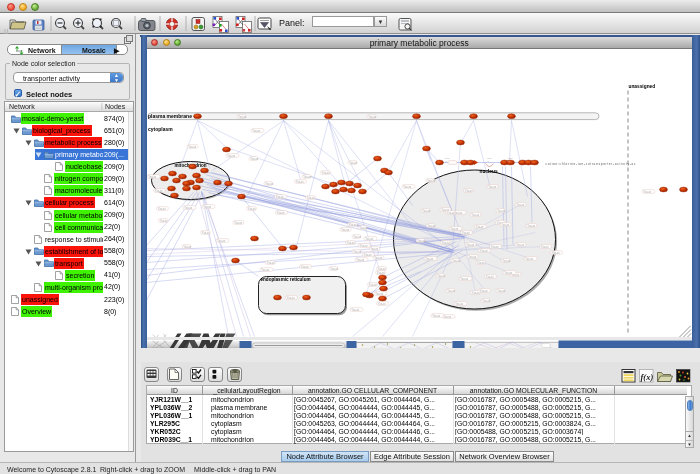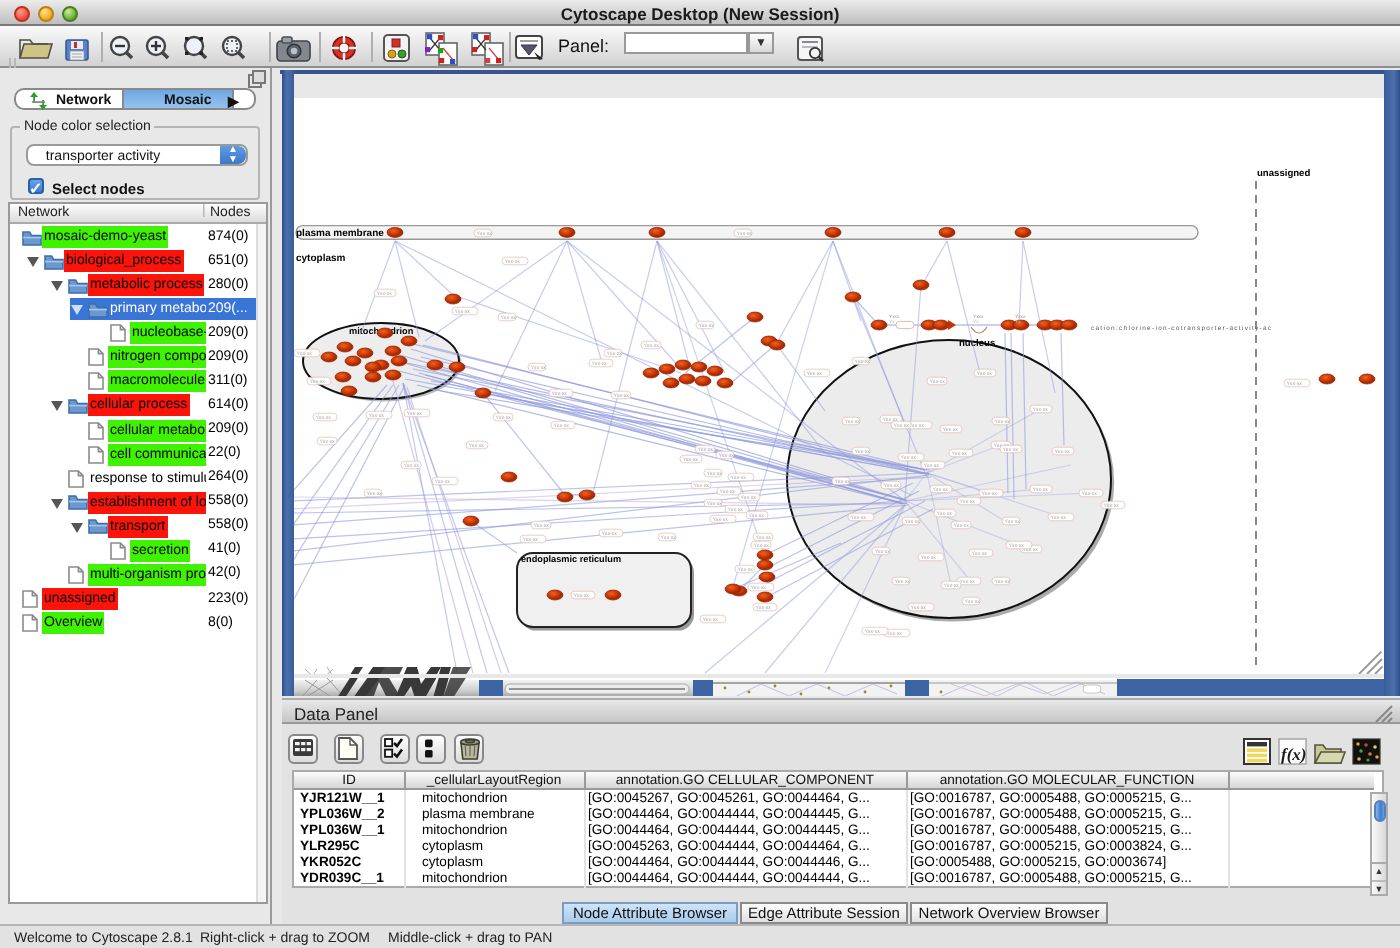--- a/index.html
+++ b/index.html
@@ -57,21 +57,20 @@
 .wtl{position:absolute;top:2.5px;width:7px;height:7px;border-radius:50%}
 #canvas{left:146.5px;top:48.5px;width:545.5px;height:288.5px;background:#fff;overflow:hidden}
 #band{left:146.5px;top:337px;width:545.5px;height:11px;overflow:hidden}
 </style></head><body>
 <div id="app">
 
 <div class="abs" id="mactitle">
 <div class="tl" style="left:7px;background:radial-gradient(circle at 35% 30%,#ff9a8a,#ee4a3a 70%);border:0.5px solid #c03020"></div>
 <div class="tl" style="left:19px;background:radial-gradient(circle at 35% 30%,#ffe08a,#f0a923 70%);border:0.5px solid #c08010"></div>
 <div class="tl" style="left:31px;background:radial-gradient(circle at 35% 30%,#c8f09a,#65a833 70%);border:0.5px solid #4a8020"></div>
-<div class="t">Cytoscape Desktop (New Session)</div>
 </div>
 <div class="abs" id="toolbar"></div>
 <svg class="abs" style="left:0;top:13px" width="700" height="21" viewBox="0 0 700 21">
 <line x1="51" y1="3" x2="51" y2="18" stroke="#b0b0b0" stroke-width="1"></line>
 <line x1="135" y1="3" x2="135" y2="18" stroke="#b0b0b0" stroke-width="1"></line>
 <line x1="160" y1="3" x2="160" y2="18" stroke="#b0b0b0" stroke-width="1"></line>
 <line x1="186" y1="3" x2="186" y2="18" stroke="#b0b0b0" stroke-width="1"></line>
 <line x1="255" y1="3" x2="255" y2="18" stroke="#b0b0b0" stroke-width="1"></line>
 <g stroke="#4f4f45" stroke-width="0.8" fill="#d8cf9e">
 <path d="M10 16 L12 9 L26 9 L24 16 Z" fill="#cfc487"></path>
@@ -364,20 +363,26 @@
           </svg>
           <div class="hl" style="left:16px;max-width:82px;overflow:hidden;background:#3ef200;color:#000">Overview</div>
           <div class="num" style="color:#000">8(0)</div>
         </div>
 <div class="abs" style="left:123px;top:10px;width:6px;height:340px;background:#f4f4f4;border-left:1px solid #ddd"></div>
 </div>
 </div>
 <div class="abs" id="win-top"></div>
     <div class="abs" id="win-left"></div>
     <div class="abs" id="win-right"></div>
+<div class="abs" id="win-title">
+<div class="wtl" style="left:4px;background:radial-gradient(circle at 35% 30%,#ff9a8a,#e04537 70%);border:0.5px solid #a03028"></div>
+<div class="wtl" style="left:16px;background:radial-gradient(circle at 35% 30%,#ffe08a,#eca81f 70%);border:0.5px solid #b07d10"></div>
+<div class="wtl" style="left:27px;background:radial-gradient(circle at 35% 30%,#c0ee90,#5da52e 70%);border:0.5px solid #3f7a1f"></div>
+<div class="t">primary metabolic process</div>
+</div>
 <div class="abs" id="canvas">
 <svg width="545.5" height="288.5" viewBox="146.5 48.5 545.5 288.5">
 <defs>
 <radialGradient id="ng" cx="40%" cy="35%">
             <stop offset="0%" stop-color="#ea6420"></stop>
             <stop offset="65%" stop-color="#d03a08"></stop>
             <stop offset="100%" stop-color="#aa2a02"></stop>
           </radialGradient>
 </defs>
 <g>
@@ -811,26 +816,20 @@
           <circle cx="445" cy="341" r="0.7"></circle>
           <circle cx="470" cy="344" r="0.7"></circle>
         </g>
 <g stroke="#9aa2d8" stroke-width="0.5" opacity="0.6">
           <path d="M366 347 L380 340 L394 346 L408 340 L422 346 L436 340 L448 345" fill="none"></path>
           <path d="M468 347 L484 340 L498 346 L512 339 L526 346 L540 340 L552 345" fill="none"></path>
           <path d="M475 340 L492 346 L508 340 L522 345 L538 339 L550 344" fill="none" stroke="#c0a0c8"></path>
         </g>
 <rect x="541" y="340.5" width="9" height="4" rx="2" fill="#fff" stroke="#bbb" stroke-width="0.4"></rect>
 </svg></div>
-<div class="abs" id="dp-title">
-      <span>Data Panel</span>
-<svg class="abs" style="left:546px;top:2px" width="10" height="10">
-        <path d="M1 9 L9 1 M4 9 L9 4 M7 9 L9 7" stroke="#888" stroke-width="1" fill="none"></path>
-      </svg>
-</div>
 <div class="abs" id="dp">
 <div class="dbtn" style="left:3px;top:5px"></div>
 <div class="dbtn" style="left:26px;top:5px"></div>
 <div class="dbtn" style="left:49px;top:5px"></div>
 <div class="dbtn" style="left:67px;top:5px"></div>
 <div class="dbtn" style="left:86px;top:5px"></div>
 <svg class="abs" style="left:0;top:0" width="559" height="22" viewBox="141 362 559 22">
 <g>
           <rect x="146.5" y="369.5" width="10" height="8.5" rx="1" fill="#3a3a3a"></rect>
           <rect x="147.5" y="371" width="8" height="1.6" fill="#f2f2f2"></rect>

